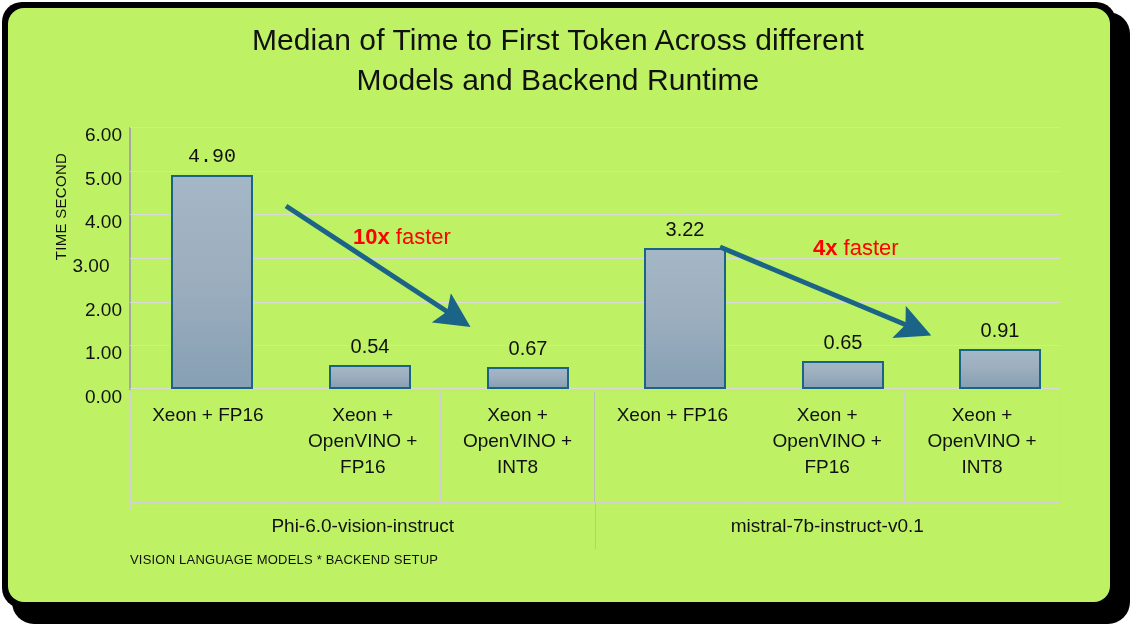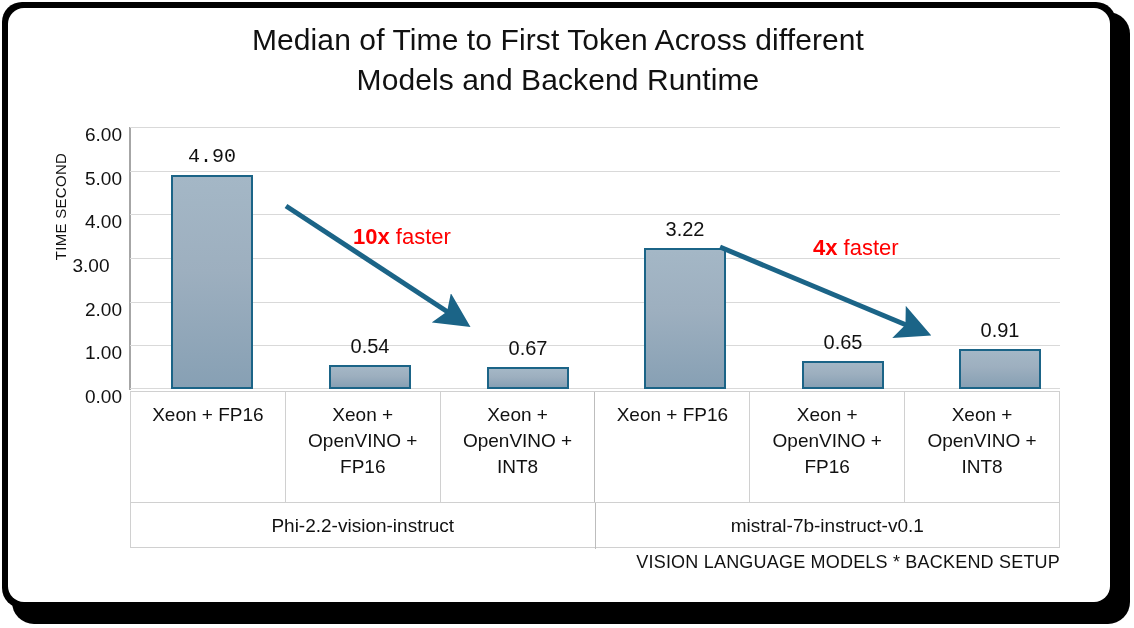--- a/index.html
+++ b/index.html
@@ -37,21 +37,21 @@
     height: 606px;
     background: #000000;
     border-radius: 20px;
   }
   .frame-inner {
     position: absolute;
     left: 6px;
     top: 6px;
     width: 1102px;
     height: 594px;
-    background: #ffffff;
+    background: #bef264;
     border-radius: 16px;
     overflow: hidden;
   }
 
   
   .chart-canvas {
     position: absolute;
     left: 0;
     top: 0;
     width: 1102px;
@@ -167,21 +167,21 @@
     font-weight: 700;
     color: #ff0000;
   }
 
   
   .cat-table {
     position: absolute;
     left: 122px;
     top: 383px;
     width: 930px;
-    height: 157px;
+    height: 119px;
     border: 1px solid #d0d0d0;
     box-sizing: border-box;
   }
   .cat-row {
     position: absolute;
     left: 0;
     top: 0;
     width: 100%;
     height: 110px;
     display: flex;
@@ -221,22 +221,22 @@
     box-sizing: border-box;
     border-right: 1px solid #bdbdbd;
   }
   .grp-cell:last-child { border-right: none; }
 
   .x-axis-title {
     position: absolute;
     left: 122px;
     top: 544px;
     width: 930px;
-    text-align: right;
-    font-size: 18px;
+    text-align: left;
+    font-size: 13px;
     color: #111111;
     letter-spacing: 0.2px;
   }
 </style>
 </head>
 <body>
 
 <div id="screenshot">
 
   <div class="frame-shadow"></div>
@@ -308,21 +308,21 @@
         <div class="cat-table">
           <div class="cat-row">
             <div class="cat-cell">Xeon + FP16</div>
             <div class="cat-cell">Xeon + OpenVINO + FP16</div>
             <div class="cat-cell group-edge">Xeon + OpenVINO + INT8</div>
             <div class="cat-cell">Xeon + FP16</div>
             <div class="cat-cell">Xeon + OpenVINO + FP16</div>
             <div class="cat-cell">Xeon + OpenVINO + INT8</div>
           </div>
           <div class="grp-row">
-            <div class="grp-cell">Phi-2.2-vision-instruct</div>
+            <div class="grp-cell">Phi-6.0-vision-instruct</div>
             <div class="grp-cell">mistral-7b-instruct-v0.1</div>
           </div>
         </div>
 
         <div class="x-axis-title">VISION LANGUAGE MODELS * BACKEND SETUP</div>
 
       </div>
     </div>
   </div>
 </div>

